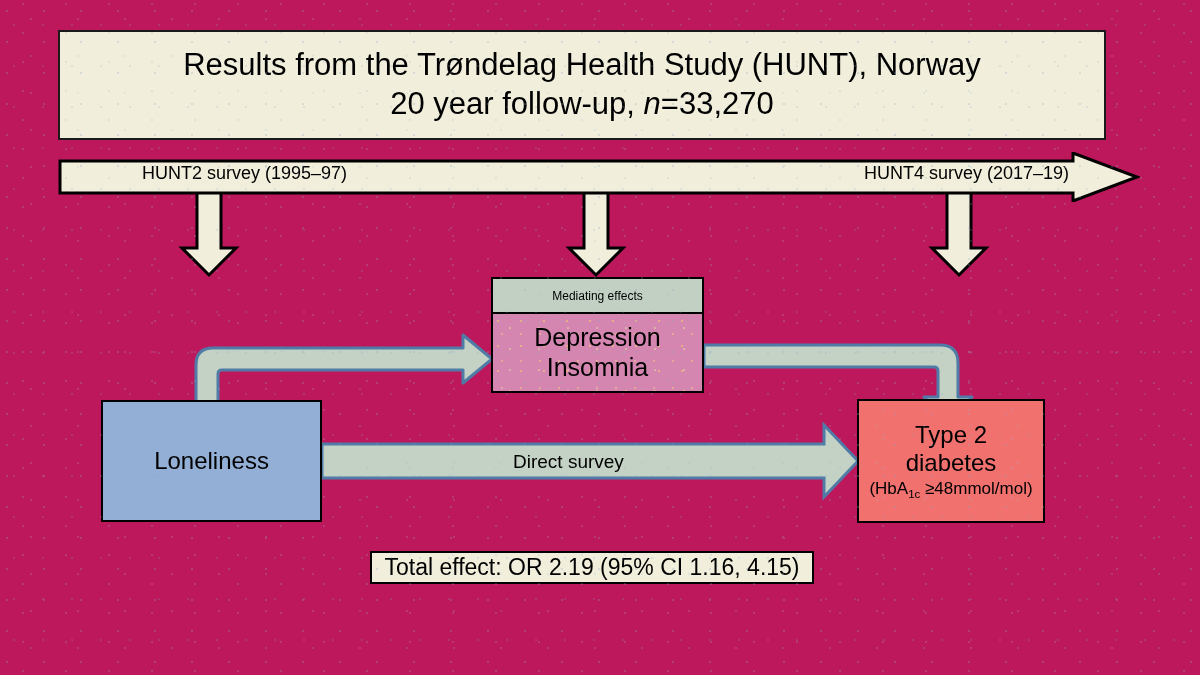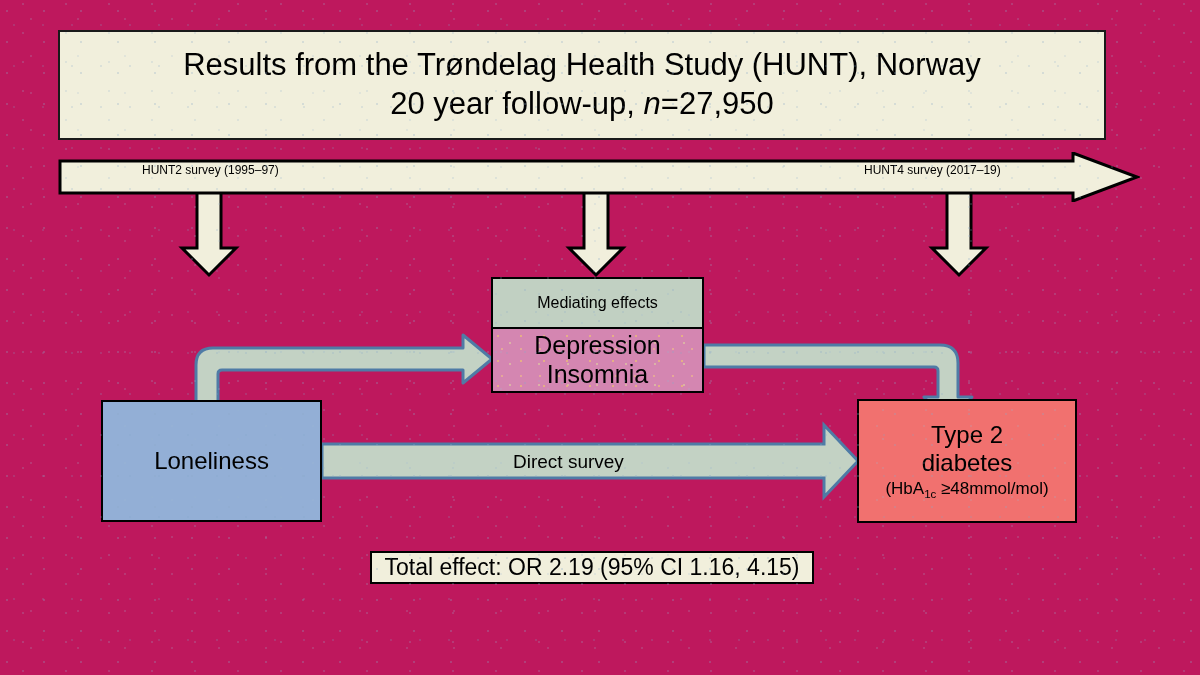--- a/index.html
+++ b/index.html
@@ -62,21 +62,21 @@
     left: 58px;
     top: 152px;
     width: 1082px;
     height: 50px;
     z-index: 20;
   }
   #timeline svg { display: block; }
   .tl-label {
     position: absolute;
     top: 163px;
-    font-size: 12px;
+    font-size: 18px;
     color: #000;
     white-space: nowrap;
     z-index: 21;
   }
 
   
   .down-arrow { position: absolute; z-index: 19; }
 
   
   #mediator-box {
@@ -86,27 +86,27 @@
     width: 213px;
     height: 116px;
     border: 2.5px solid #000;
     box-sizing: border-box;
     background: #d486b1;
     z-index: 25;
     display: flex;
     flex-direction: column;
   }
   #mediator-head {
-    height: 50px;
+    height: 35px;
     background: #c1d0c2;
     border-bottom: 2.5px solid #000;
     display: flex;
     align-items: center;
     justify-content: center;
-    font-size: 16px;
+    font-size: 12px;
     color: #000;
     box-sizing: border-box;
   }
   #mediator-body {
     flex: 1;
     display: flex;
     flex-direction: column;
     align-items: center;
     justify-content: center;
     position: relative;
@@ -147,21 +147,21 @@
     justify-content: center;
     z-index: 25;
   }
   #loneliness-label { font-size: 24px; color: #000; }
 
   
   #diabetes-box {
     position: absolute;
     left: 857px;
     top: 399px;
-    width: 220px;
+    width: 188px;
     height: 124px;
     background: #f1716f;
     border: 2.5px solid #000;
     box-sizing: border-box;
     display: flex;
     flex-direction: column;
     align-items: center;
     justify-content: center;
     z-index: 25;
   }
@@ -203,21 +203,21 @@
     z-index: 24;
   }
 </style>
 </head>
 <body>
 
 <div id="slide">
 
   <div id="title-box">
     <div class="title-line">Results from the Trøndelag Health Study (HUNT), Norway</div>
-    <div class="title-line"><span>20 year follow-up, </span><em>n</em><span>=27,950</span></div>
+    <div class="title-line"><span>20 year follow-up, </span><em>n</em><span>=33,270</span></div>
   </div>
 
   <div id="timeline">
     <svg width="1082" height="50" viewBox="0 0 1082 50">
       <polygon points="2,9 1015,9 1015,1 1079,25 1015,49 1015,41 2,41" fill="#f1efdc" stroke="#000" stroke-width="3" stroke-linejoin="miter"></polygon>
     </svg>
   </div>
   <div class="tl-label" style="left:142px;">HUNT2 survey (1995–97)</div>
   <div class="tl-label" style="left:864px;">HUNT4 survey (2017–19)</div>
 

